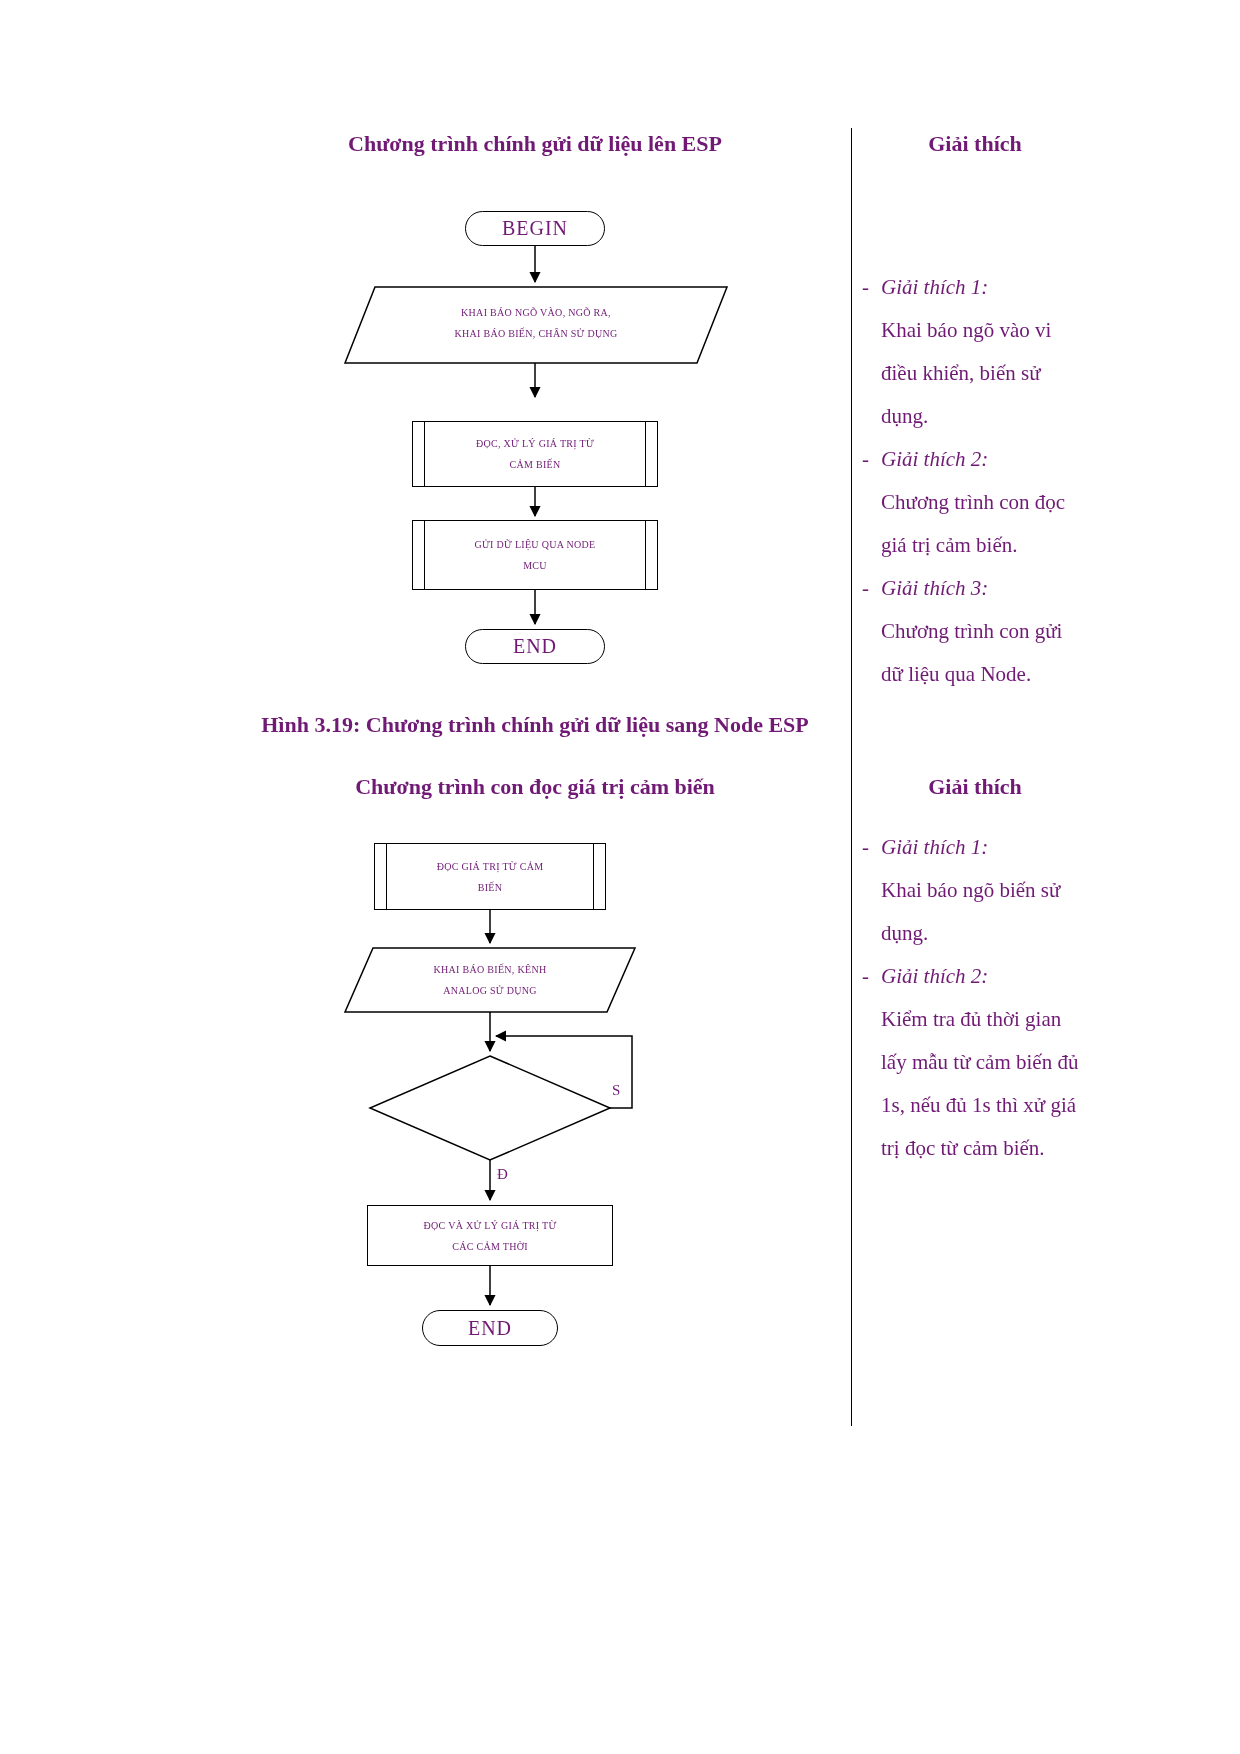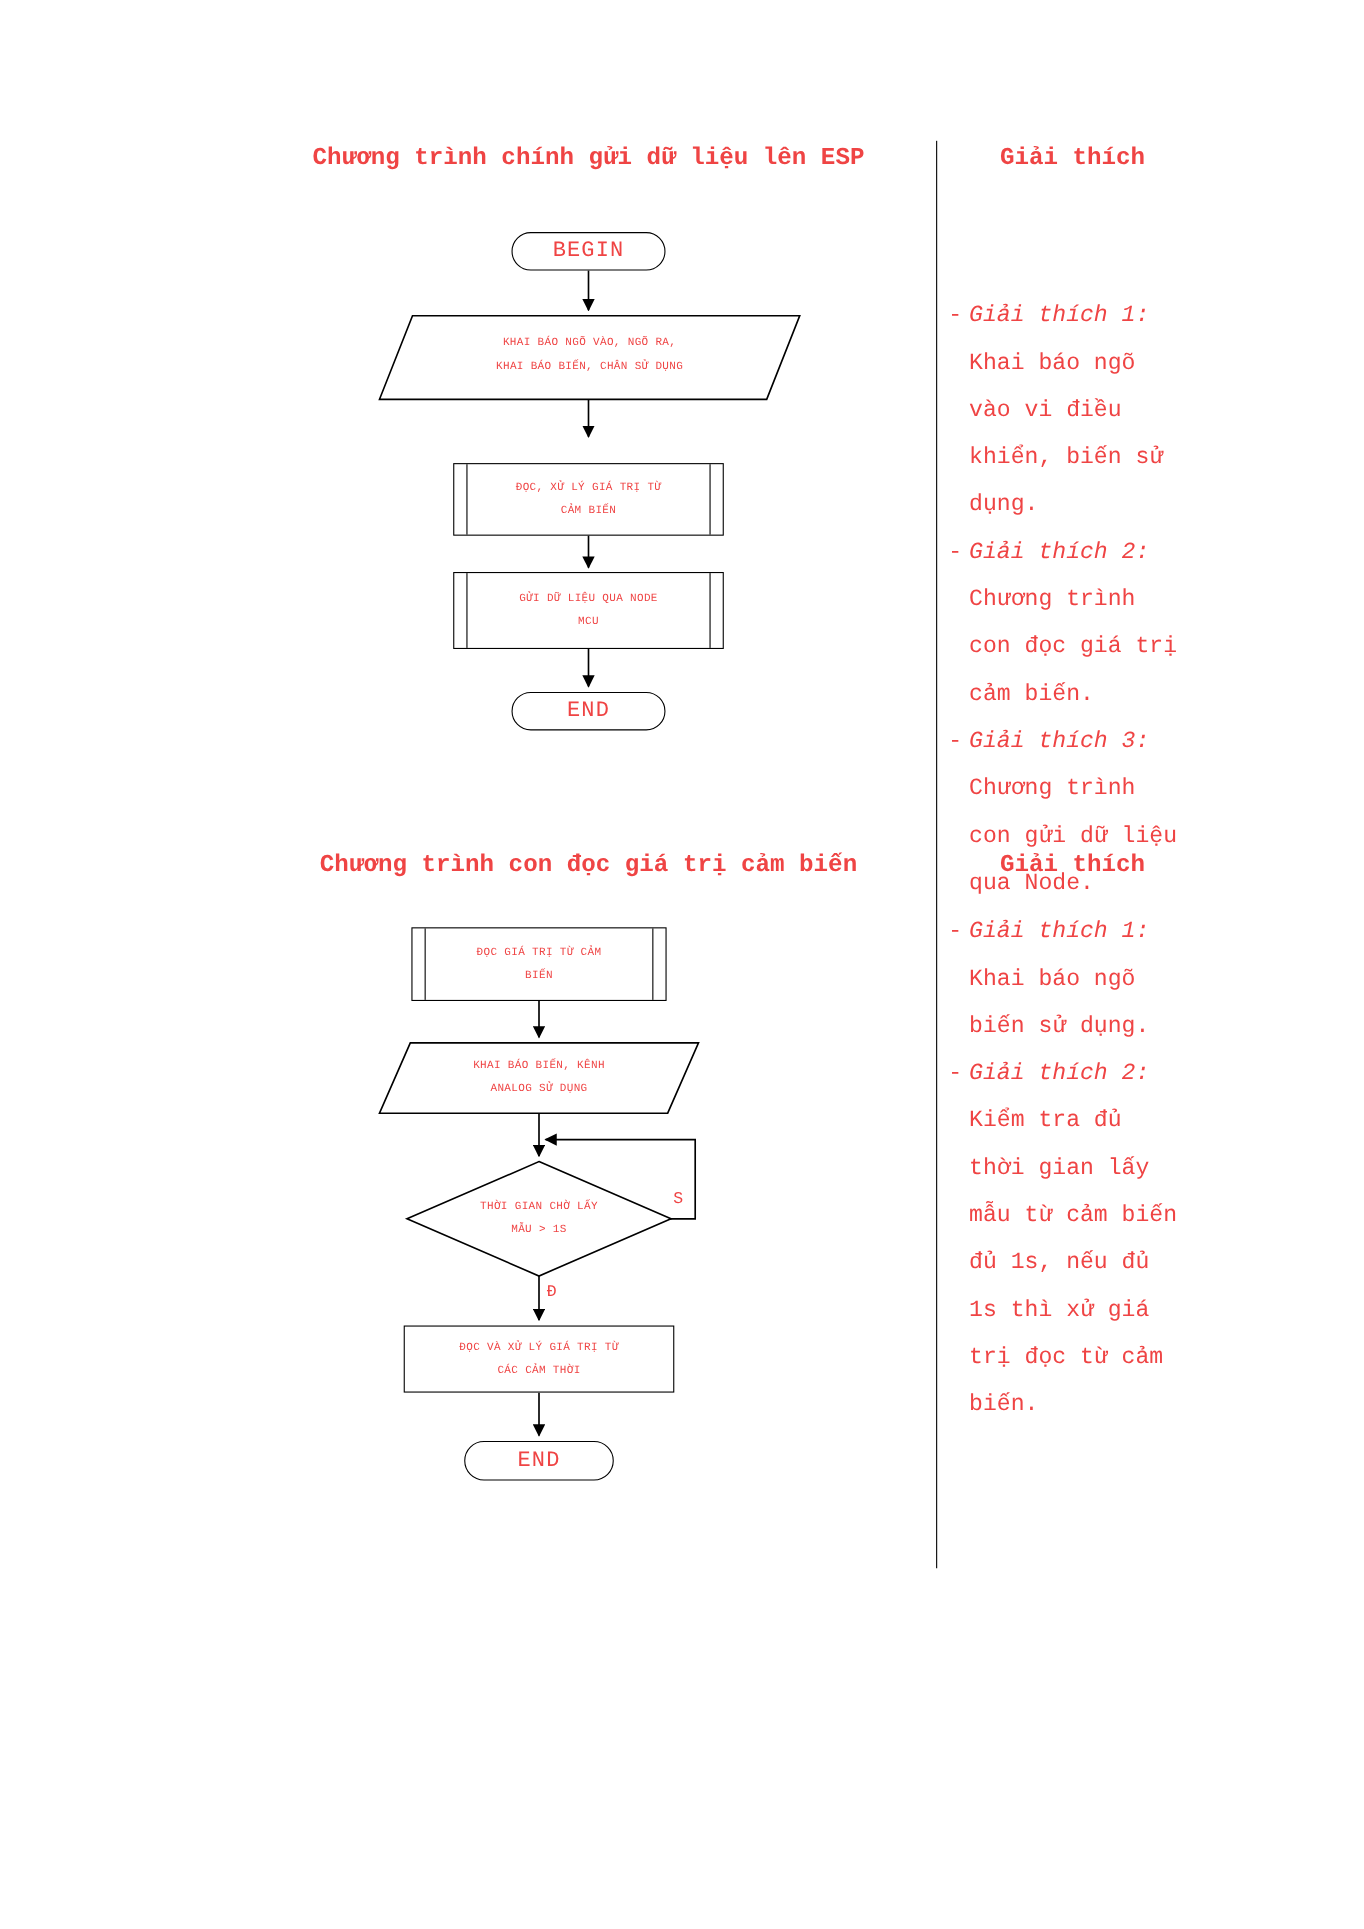--- a/index.html
+++ b/index.html
@@ -1,19 +1,19 @@
 <!DOCTYPE html>
 <html><head>
 <meta charset="utf-8">
 <style>
   * { box-sizing: border-box; }
   html, body { margin: 0; padding: 0; background: #fff; }
   .page {
     position: relative; width: 1240px; height: 1426px; background: #fff;
-    font-family: Liberation Mono, monospace; color: #ef4444; overflow: hidden;
+    font-family: Liberation Serif, serif; color: #701a75; overflow: hidden;
   }
   svg.connectors { position: absolute; left: 0; top: 0; z-index: 1; }
   .fc-title, .caption, .ex-head {
     position: absolute; z-index: 2; font-weight: 700; font-size: 22px; text-align: center;
   }
   .node {
     position: absolute; z-index: 2; display: flex; align-items: center; justify-content: center;
     text-align: center; font-size: 10px; line-height: 21px; letter-spacing: .3px; white-space: pre-line;
   }
   .stadium { border: 1.6px solid #000; border-radius: 999px; background: #fff; font-size: 20px; letter-spacing: 1px; }
@@ -77,20 +77,21 @@
 
   <div class="node pbox" style="left:412px; top:520px; width:246px; height:70px;">
     <span class="bar l"></span>
     <span class="bar r"></span>
     <span>GỬI DỮ LIỆU QUA NODE
 MCU</span>
   </div>
 
   <div class="node stadium" style="left:465px; top:629px; width:140px; height:35px;">END</div>
 
+  <div class="caption" style="left:135px; top:712px; width:800px;">Hình 3.19: Chương trình chính gửi dữ liệu sang Node ESP</div>
 
   <div class="ex-block" style="left:862px; top:266px;">
     <div class="ex-item">
       <span class="ex-bullet">-</span>
       <div class="ex-label">Giải thích 1:</div>
       <div class="ex-text">Khai báo ngõ vào vi điều khiển, biến sử dụng.</div>
     </div>
     <div class="ex-item">
       <span class="ex-bullet">-</span>
       <div class="ex-label">Giải thích 2:</div>
@@ -109,22 +110,20 @@
   <div class="node pbox" style="left:374px; top:843px; width:232px; height:67px;">
     <span class="bar l"></span>
     <span class="bar r"></span>
     <span>ĐỌC GIÁ TRỊ TỪ CẢM
 BIẾN</span>
   </div>
 
   <div class="node overlay" style="left:373px; top:948px; width:234px; height:64px;">KHAI BÁO BIẾN, KÊNH
 ANALOG SỬ DỤNG</div>
 
-  <div class="node overlay" style="left:385px; top:1076px; width:210px; height:64px;">THỜI GIAN CHỜ LẤY
-MẪU &gt; 1S</div>
 
   <div class="branch" style="left:612px; top:1082px;">S</div>
   <div class="branch" style="left:497px; top:1166px;">Đ</div>
 
   <div class="node rectn" style="left:367px; top:1205px; width:246px; height:61px;">ĐỌC VÀ XỬ LÝ GIÁ TRỊ TỪ
 CÁC CẢM THỜI</div>
 
   <div class="node stadium" style="left:422px; top:1310px; width:136px; height:36px;">END</div>
 
 

